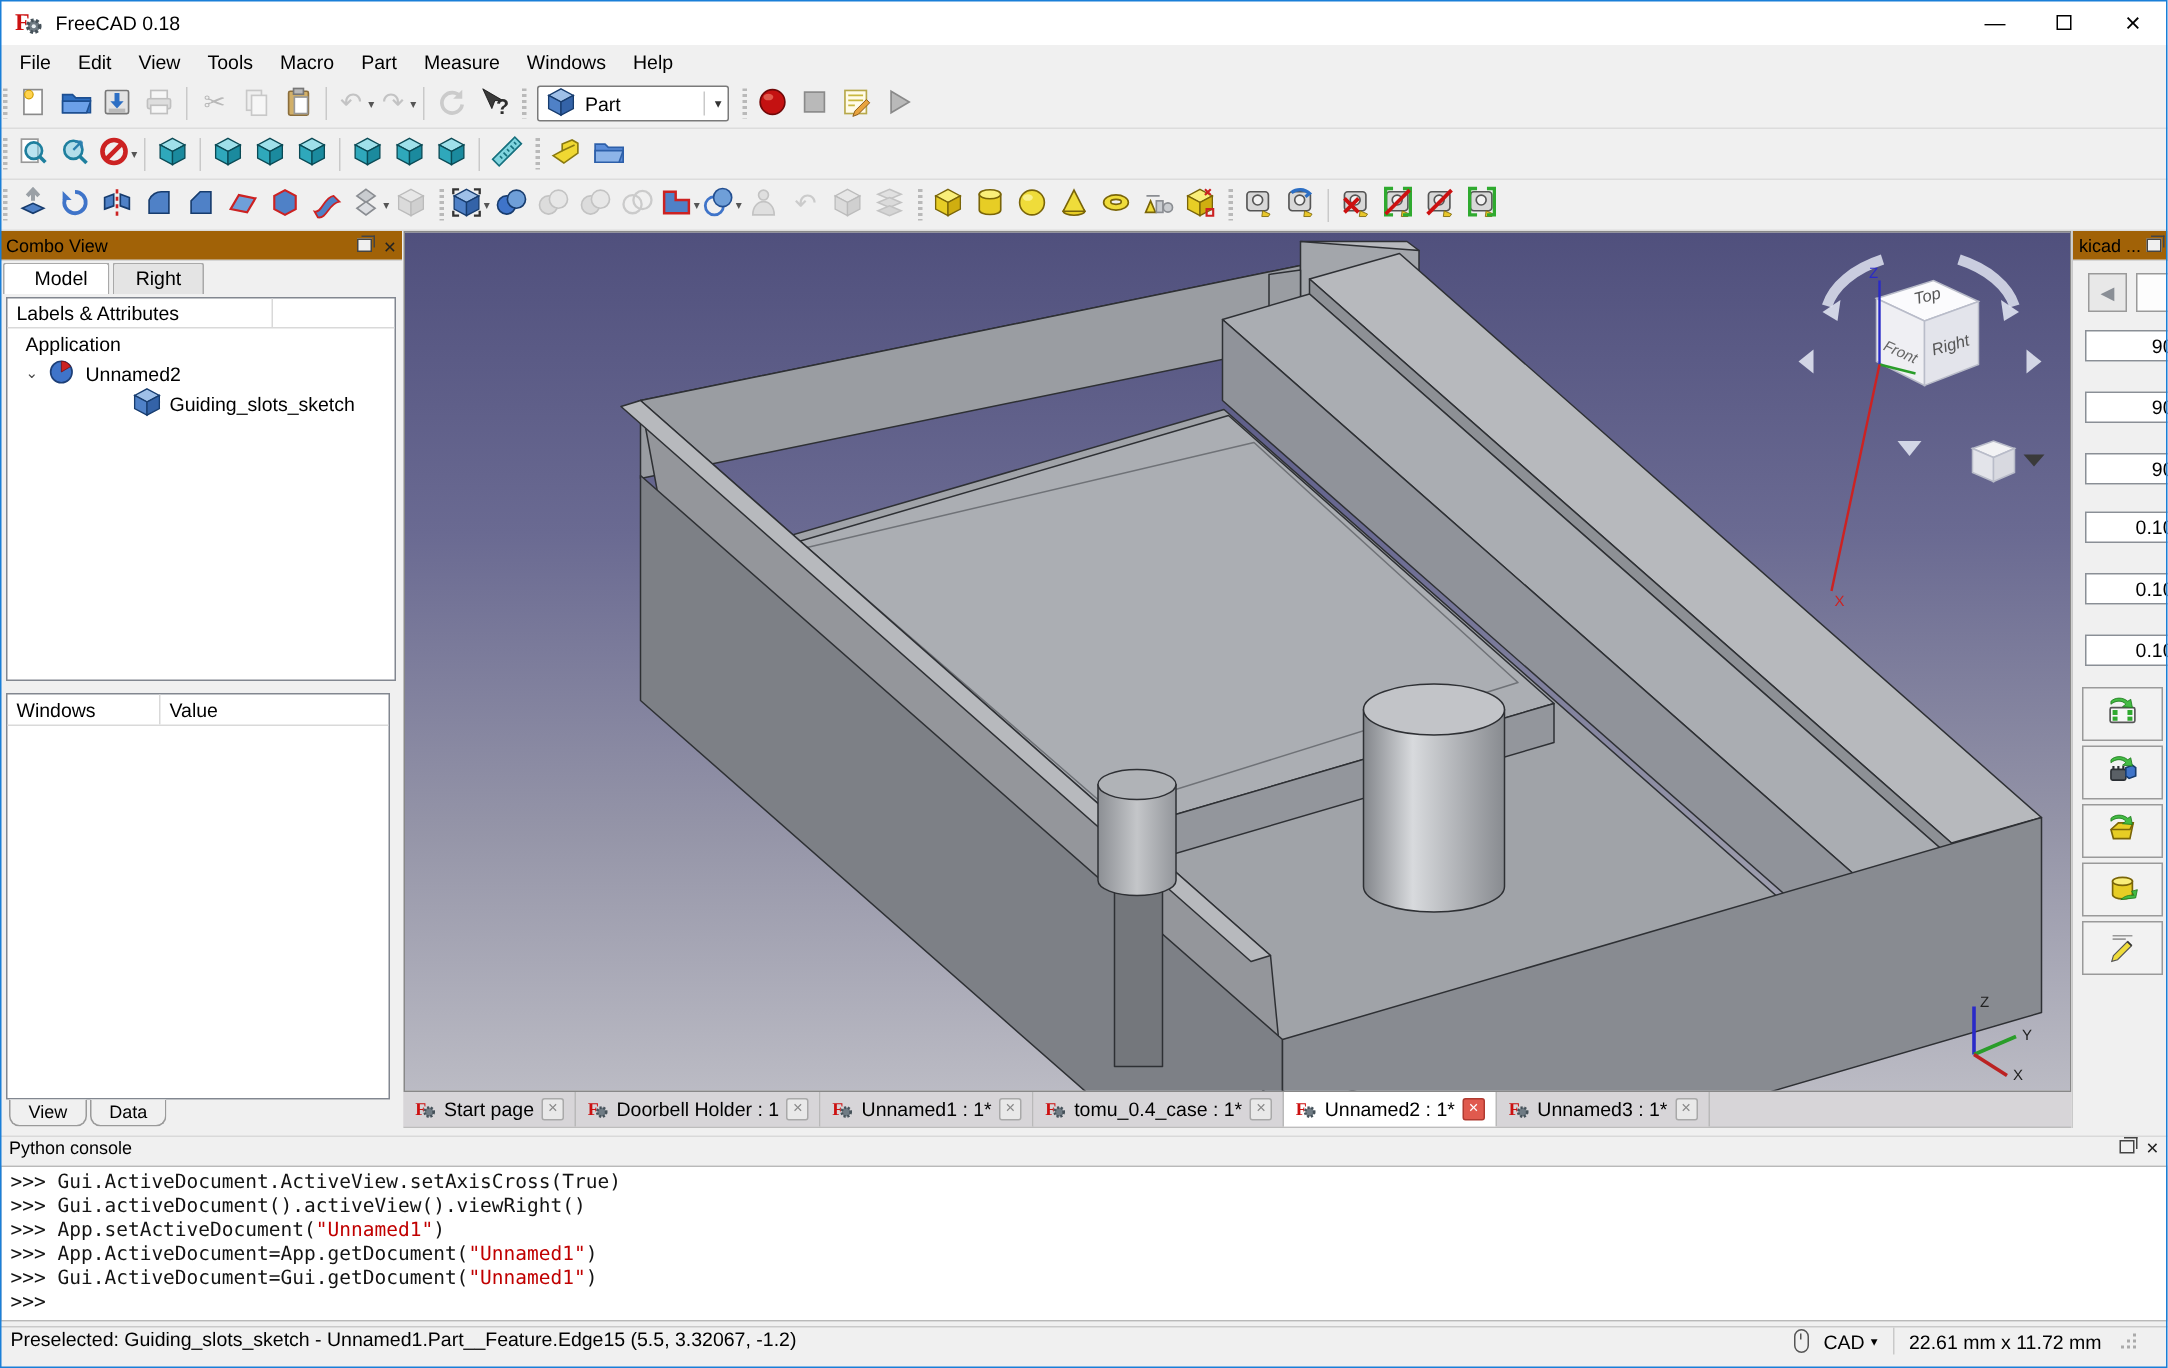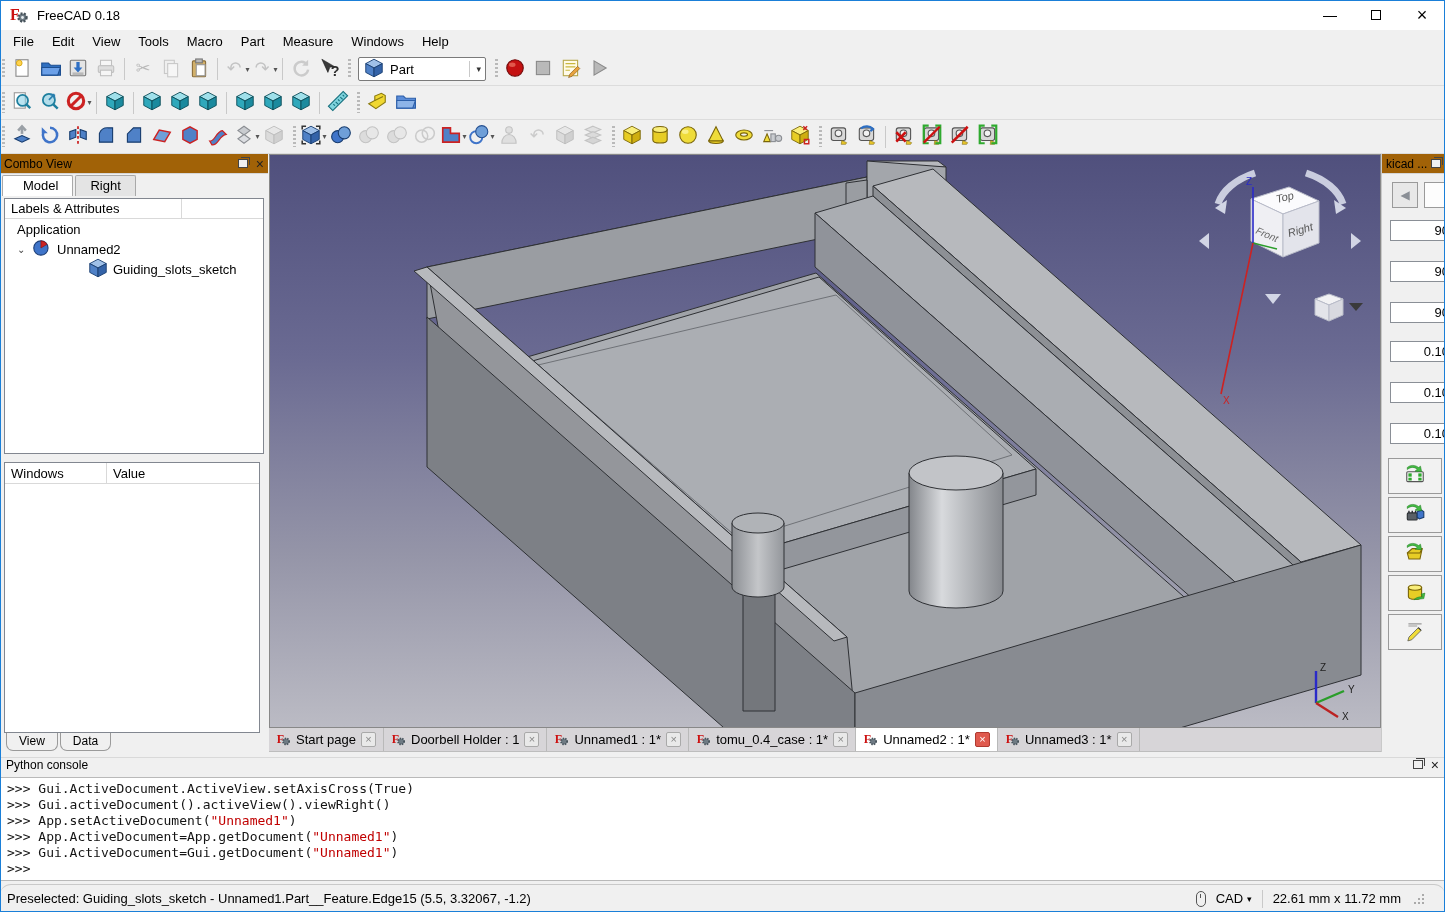--- a/index.html
+++ b/index.html
@@ -82,21 +82,21 @@
 
   
   .pycon { position:absolute; left:0; top:752px; width:1445px; height:132px; background:#f0f0f0; }
   .pycon-head { height:14px; margin-top:5px; display:flex; align-items:center; padding:0 6px; font-size:12px; border-top:1px solid #d9d9d9; }
   .pycon-body { position:absolute; left:0; top:25px; width:1445px; height:104px; background:#fff; border:1px solid #b9b9b9; padding:3px 0 0 6px;
     font-family:"DejaVu Sans Mono", monospace; font-size:13px; line-height:16px; }
   .pstr { color:#c00000; }
   .pline { white-space:pre; color:#141414; }
 
   
-  .statusbar { position:absolute; left:0; top:884px; width:1445px; height:28px; background:#f0f0f0; border-top:1px solid #c9c9c9; display:flex; align-items:center; font-size:13px;border-radius:11px; }
+  .statusbar { position:absolute; left:0; top:884px; width:1445px; height:28px; background:#f0f0f0; border-top:1px solid #c9c9c9; display:flex; align-items:flex-start; font-size:13px; }
   .status-msg { padding-left:7px; }
   .status-right { margin-left:auto; display:flex; align-items:center; gap:10px; padding-right:20px; }
   .mouse-ico { width:10px; height:16px; border:1.5px solid #555; border-radius:5px; position:relative; }
   .mouse-ico::before { content:""; position:absolute; left:3.2px; top:2px; width:1.5px; height:4px; background:#555; }
   .nav-dd { display:flex; align-items:center; gap:4px; }
   .status-sep { width:1px; height:18px; background:#c9c9c9; }
   .grip { width:12px; height:12px; position:relative; margin-left:2px; }
   .grip::after { content:""; position:absolute; right:1px; bottom:1px; width:2px; height:2px; background:#aaa;
     box-shadow:-4px 0 #aaa, 0 -4px #aaa, -8px 0 #aaa, -4px -4px #aaa, 0 -8px #aaa; }
 </style>

